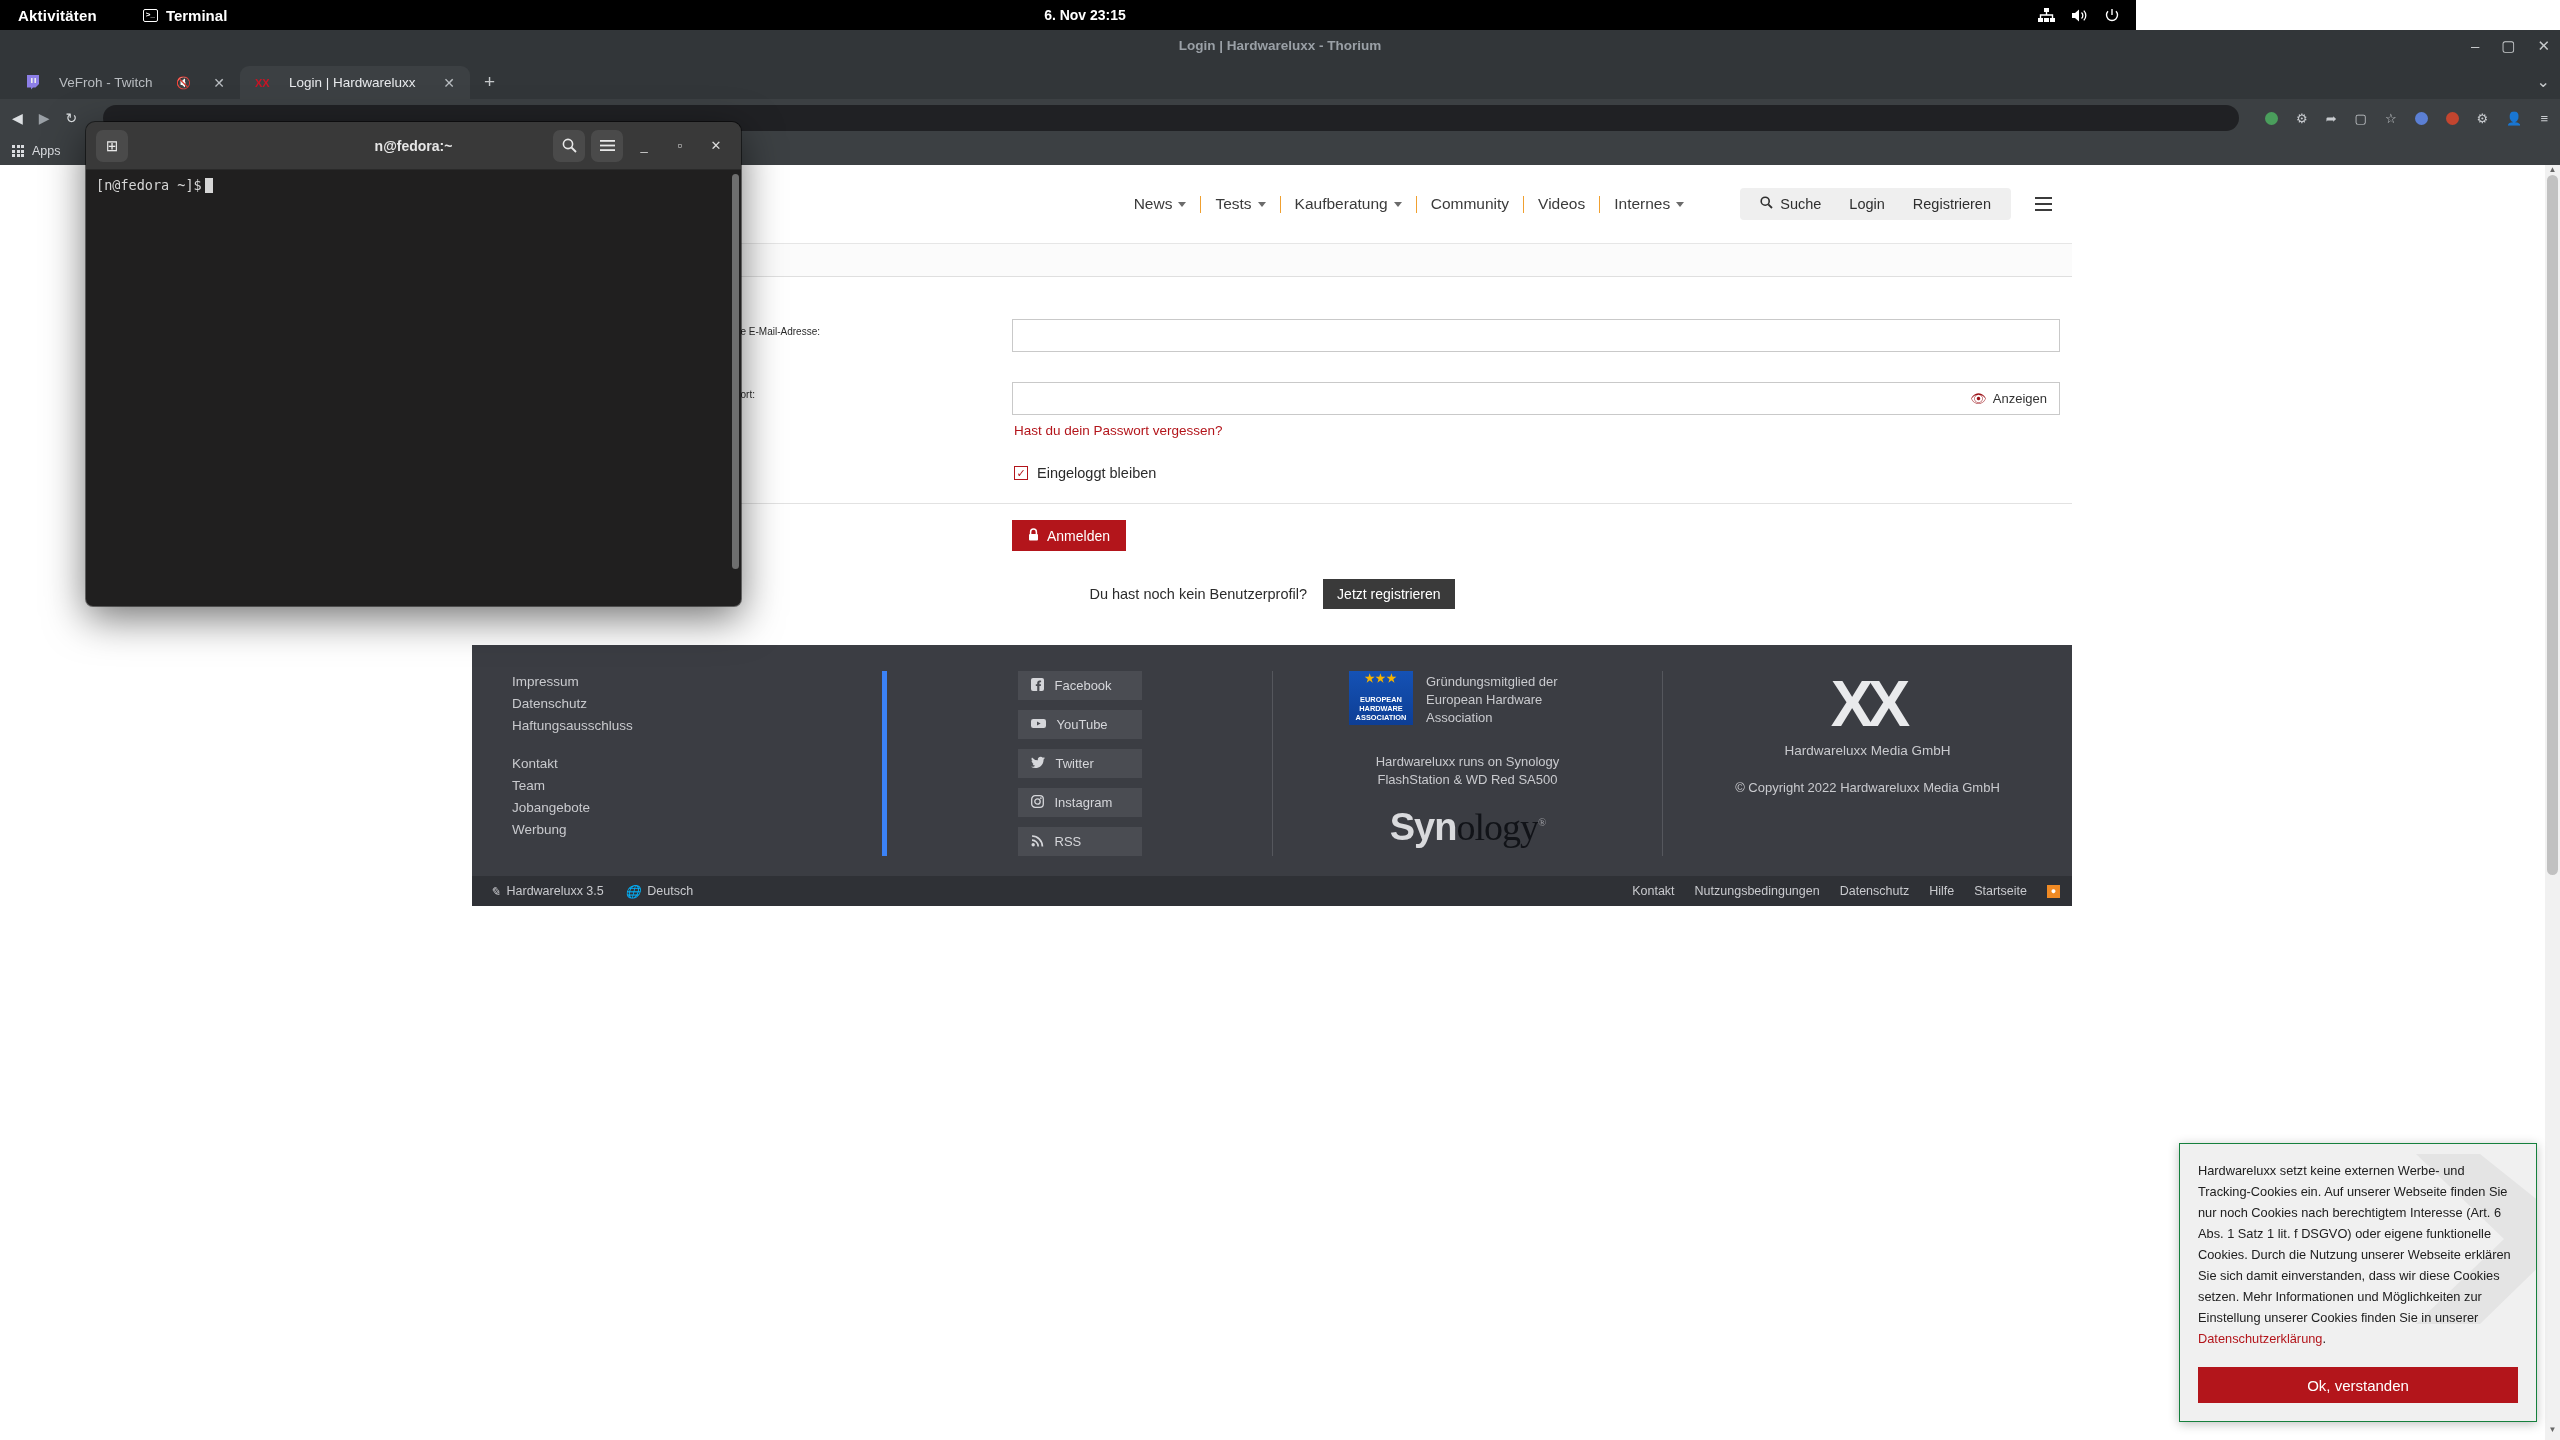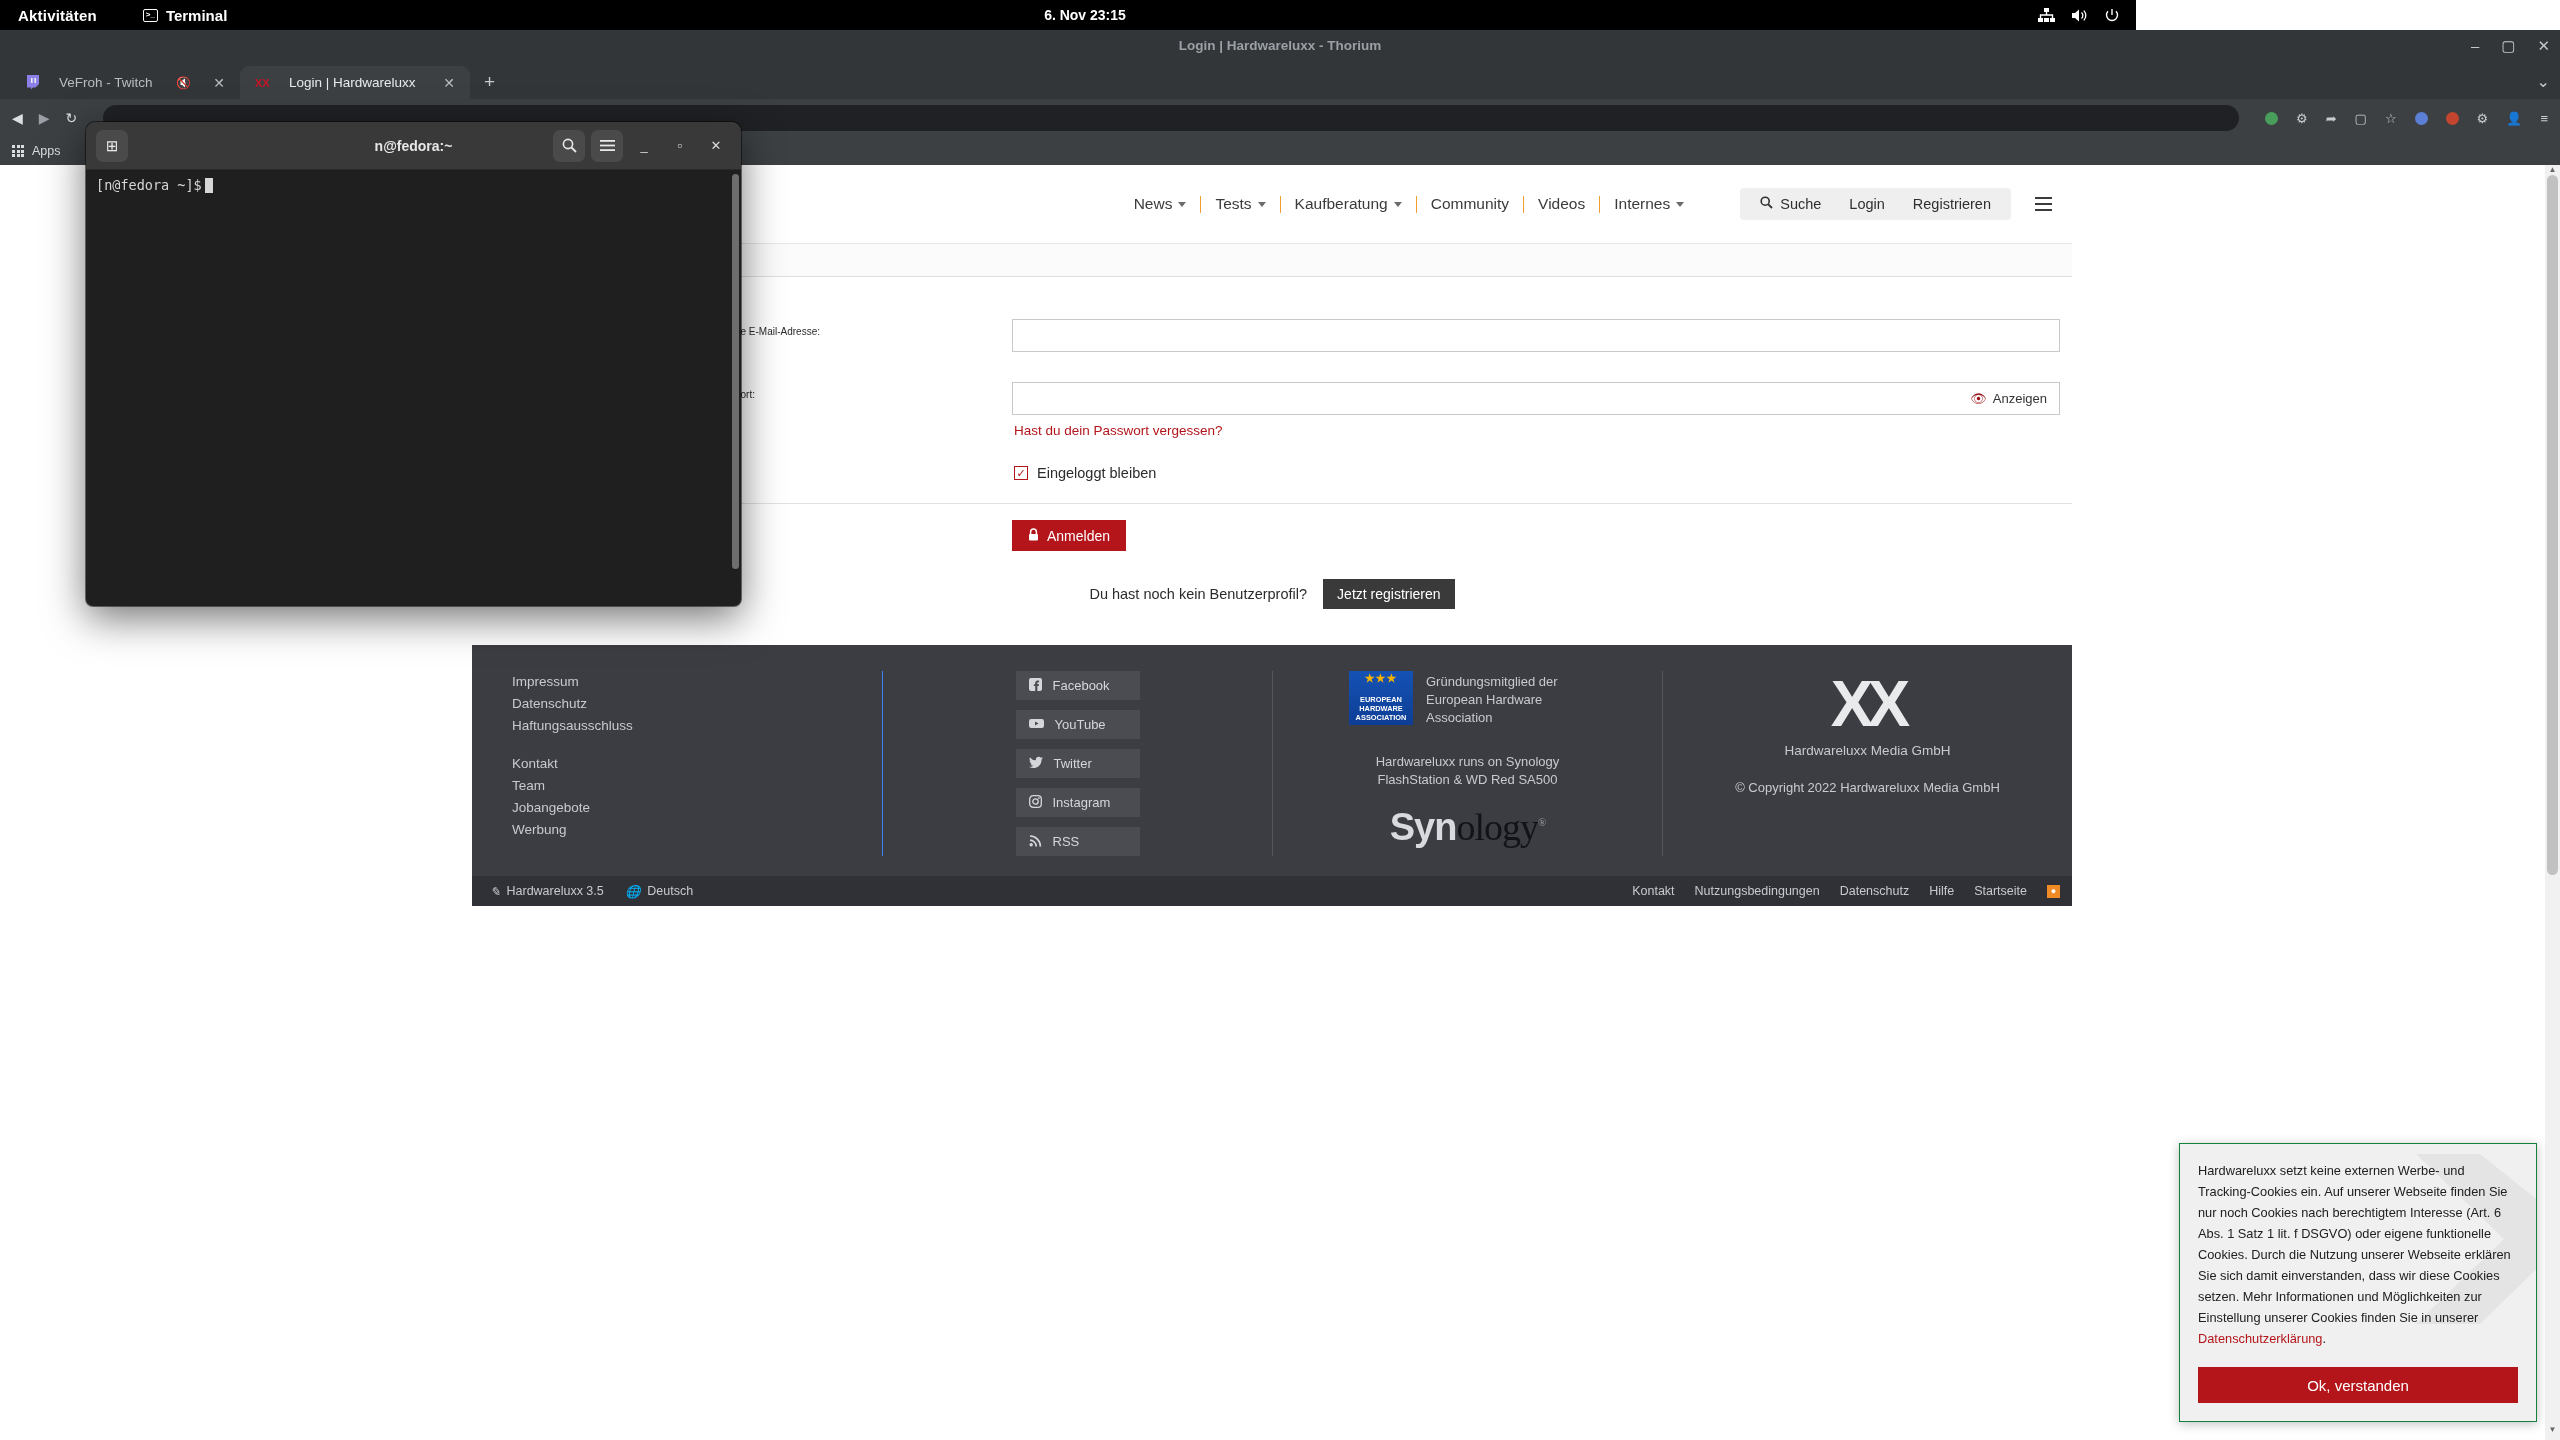--- a/index.html
+++ b/index.html
@@ -165,21 +165,21 @@
     margin-left: 12px; font-family: "Liberation Sans", sans-serif;
   }
 
   
   .footer {
     background: #3b3d43; color: #c9cace; display: flex; padding: 26px 0 20px 0;
   }
   .fcol { padding: 0 28px; }
   .fcol.links { width: 410px; padding-left: 40px; }
   .fcol.links a { display: block; font-size: 13.5px; line-height: 22px; color: #c9cace; }
-  .fcol.social { width: 390px; border-left: 1px solid #3b82f6; display: flex; flex-direction: column; align-items: center; gap: 10px; }
+  .fcol.social { width: 390px; border-left: 5px solid #3b82f6; display: flex; flex-direction: column; align-items: center; gap: 10px; }
   .sbtn {
     width: 124px; height: 29px; background: #4a4c52; display: flex; align-items: center;
     gap: 11px; padding-left: 13px; font-size: 13px; color: #d5d6da;
   }
   .fcol.eha { width: 390px; border-left: 1px solid #55575d; display: flex; flex-direction: column; align-items: center; }
   .eha-row { display: flex; align-items: flex-start; gap: 13px; }
   .eha-logo {
     width: 64px; height: 54px; background: linear-gradient(180deg,#1552b5 0%,#0d3e95 100%);
     color: #fff; font-size: 7.4px; font-weight: 700; text-align: center;
     display: flex; flex-direction: column; justify-content: flex-end; padding-bottom: 3px; line-height: 9px;

